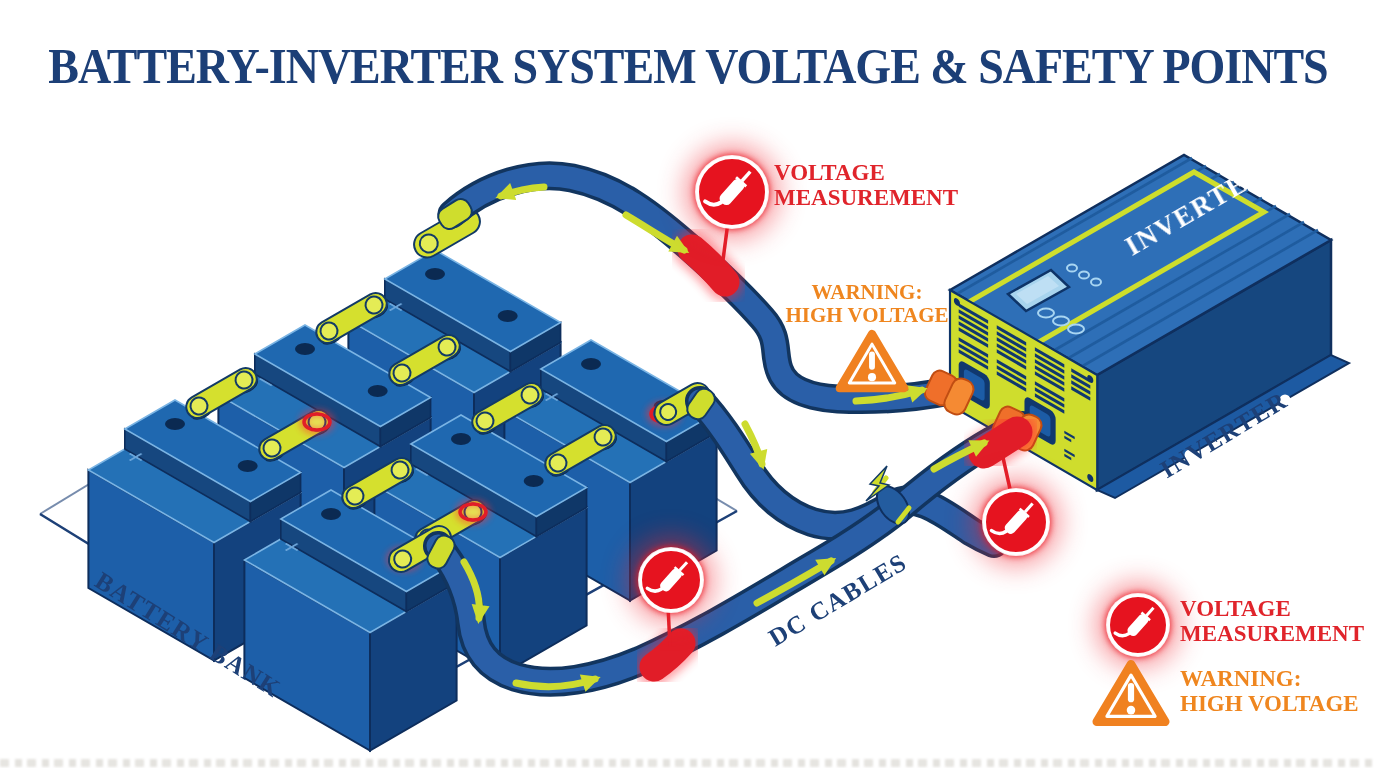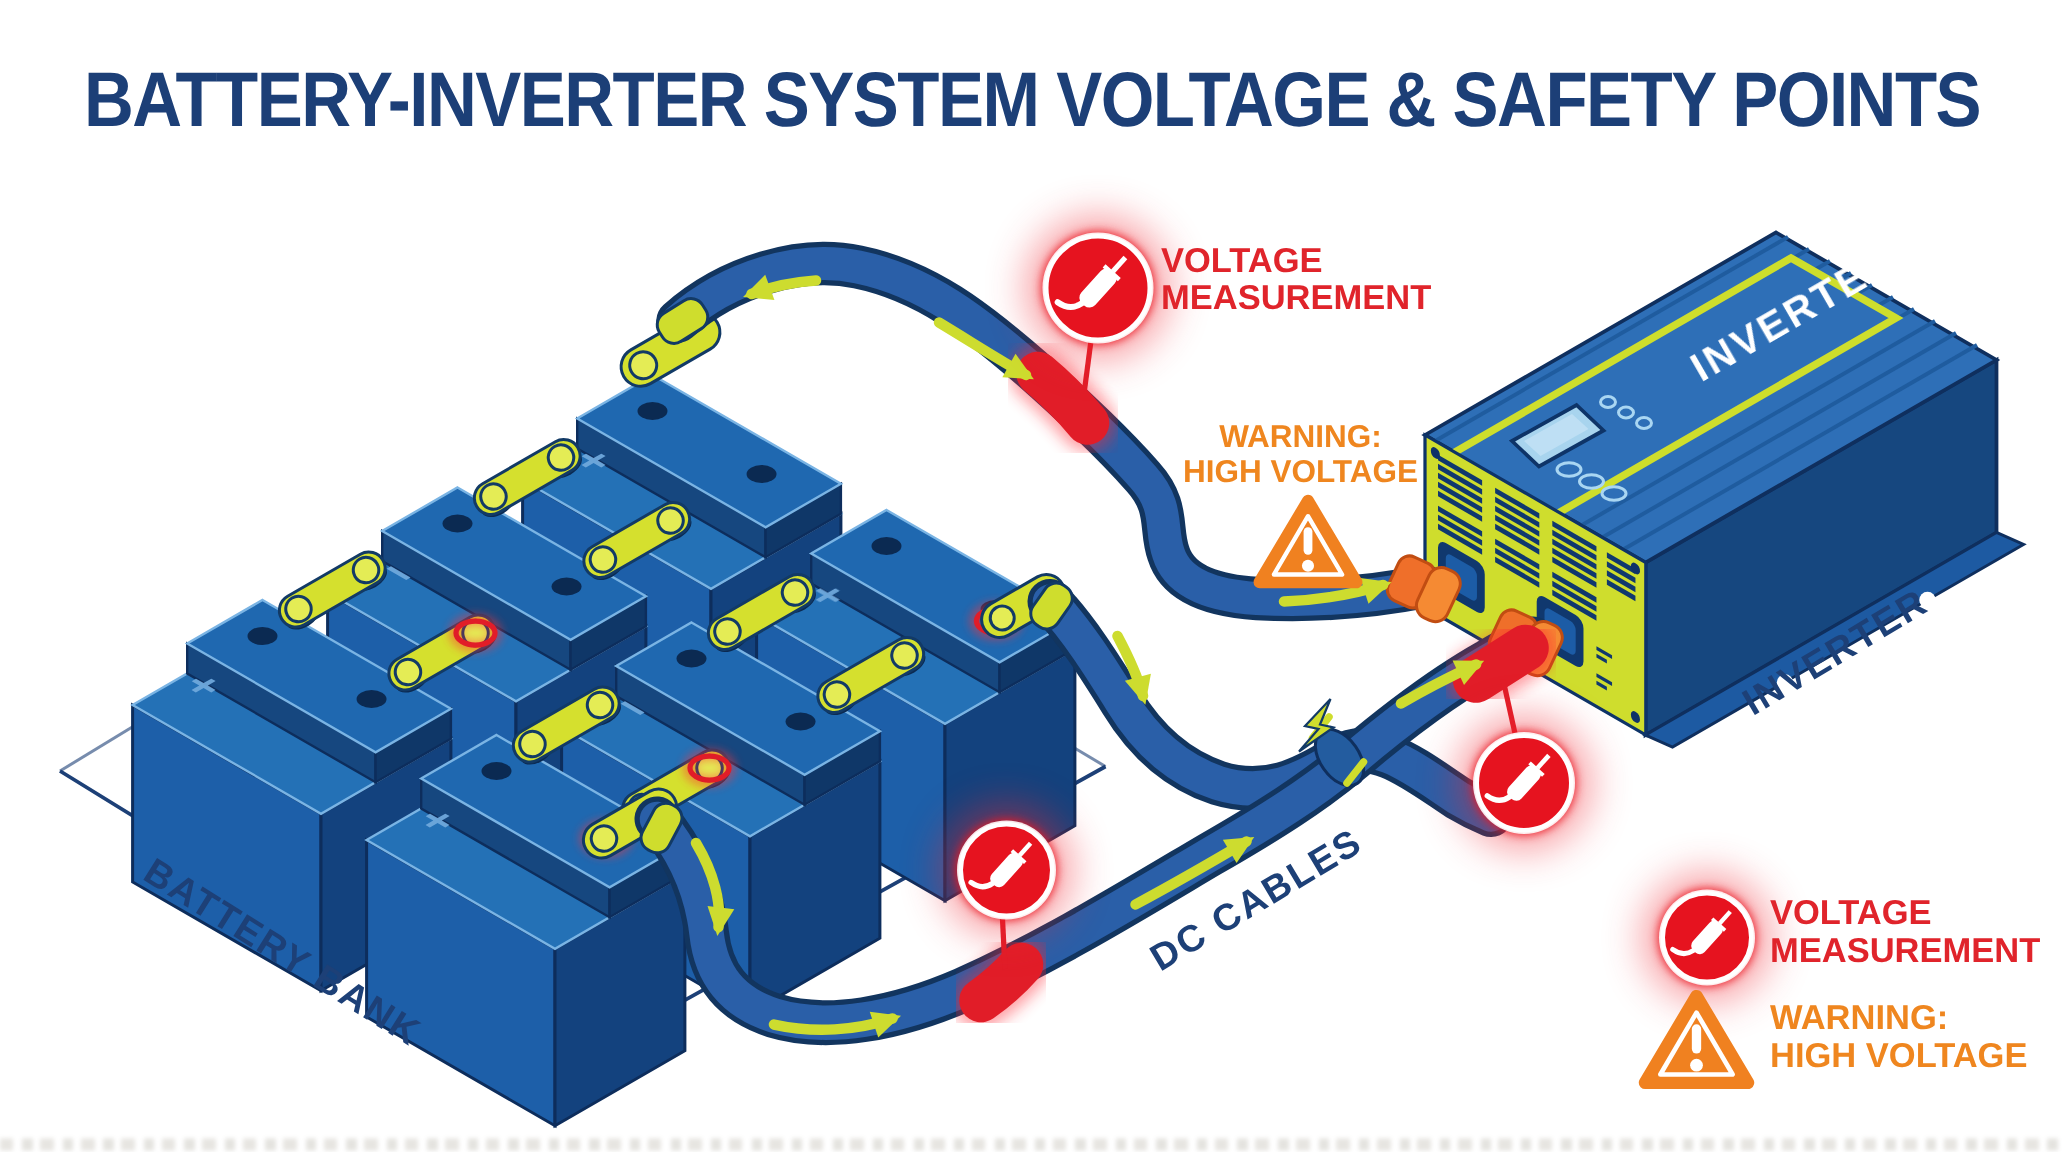--- a/index.html
+++ b/index.html
@@ -1,17 +1,17 @@
 <!DOCTYPE html>
 <html><head>
 <meta charset="utf-8">
 <style>
   html,body{margin:0;padding:0;background:#fff;}
   .stage{position:relative;width:1376px;height:768px;background:#ffffff;overflow:hidden;
-         font-family:Liberation Sans, sans-serif;}
+         font-family:Liberation Serif, serif;}
   .title{position:absolute;left:0;top:36px;width:100%;margin:0;text-align:center;
          font-size:46px;font-weight:800;letter-spacing:-1px;color:#1c3f77;
          transform:scaleY(1.12);transform-origin:50% 0;white-space:nowrap;}
   .scene{position:absolute;left:0;top:0;width:1376px;height:768px;}
   .iso-label{position:absolute;font-weight:800;color:#1d4077;font-size:25px;
          letter-spacing:1.5px;white-space:nowrap;text-align:center;width:220px;}
   .lbl-battery-bank{left:78px;top:621px;transform:rotate(32deg);}
   .lbl-dc-cables{left:728px;top:586px;transform:rotate(-31deg);}
   .lbl-inverter-area{left:1114px;top:421px;transform:rotate(-31deg);}
   .lbl-inverter-device{left:1086px;top:194px;transform:rotate(-30deg);color:#fff;

